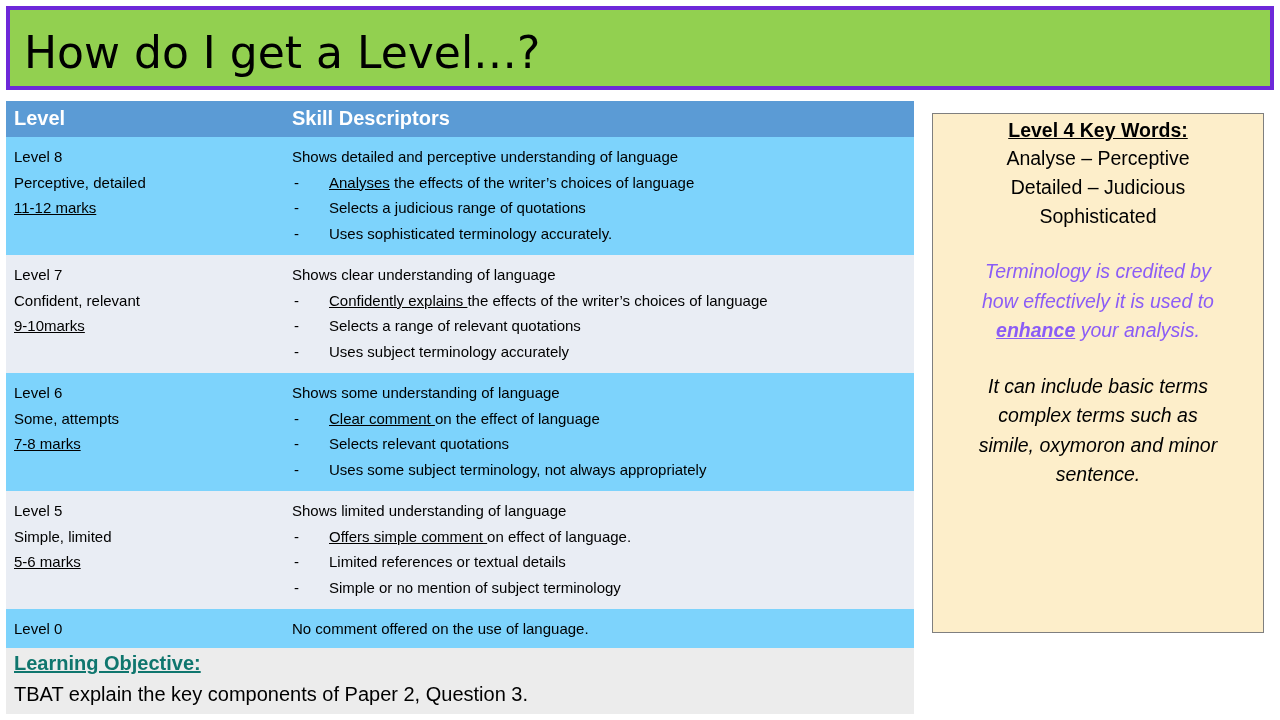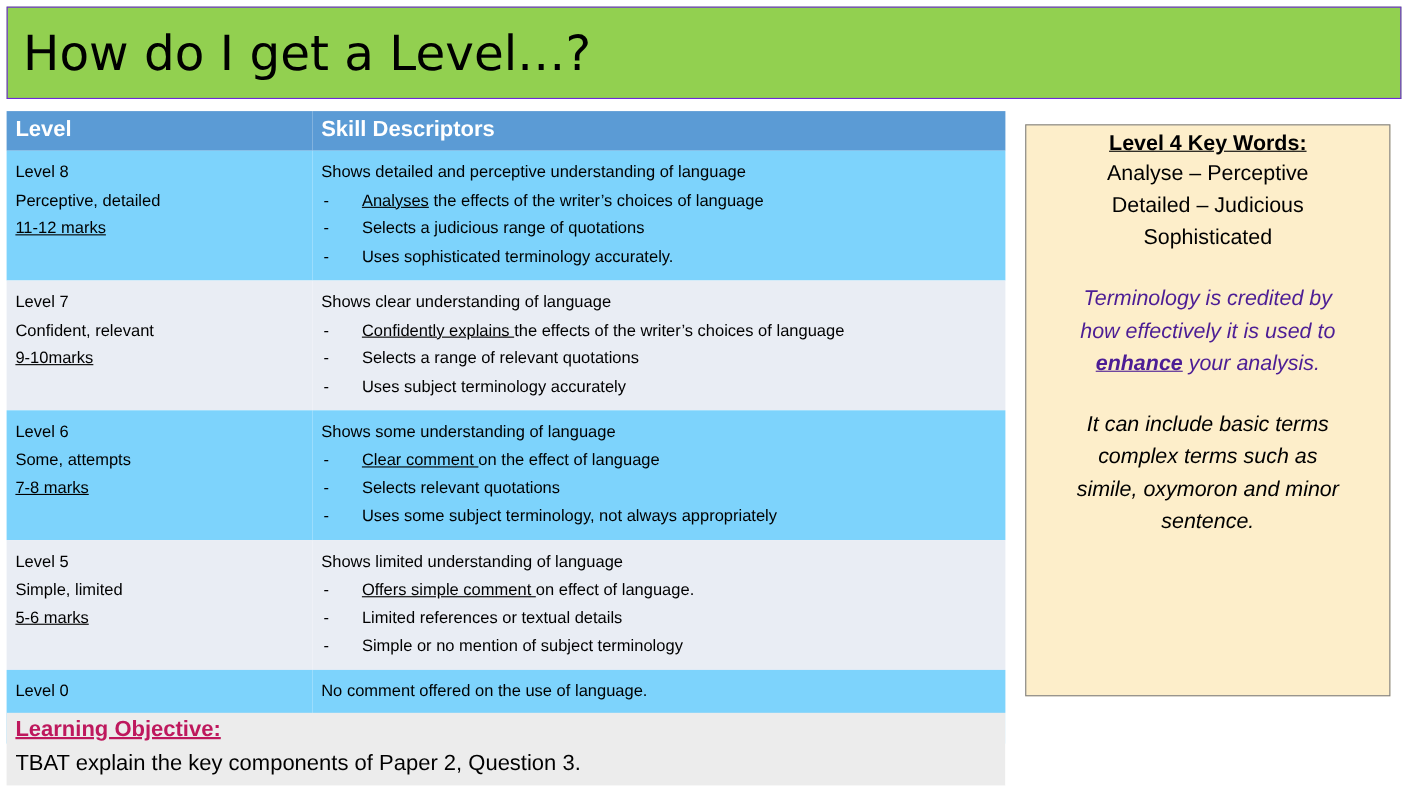--- a/index.html
+++ b/index.html
@@ -21,21 +21,21 @@
   }
 
   
   .title-banner {
     position: absolute;
     left: 6px;
     top: 6px;
     width: 1268px;
     height: 84px;
     background: #92d050;
-    border: 1px solid #6d28d9;
+    border: 4px solid #6d28d9;
     box-sizing: border-box;
   }
   .title-text {
     position: absolute;
     left: 14px;
     top: 18px;
     font-size: 44px;
     line-height: 50px;
     color: #000000;
     font-family: "DejaVu Sans", sans-serif;
@@ -121,21 +121,21 @@
     display: block;
     font-size: 19.5px;
     line-height: 29px;
     color: #000000;
   }
   .keybox .kb-gap { display: block; height: 26px; }
   .keybox .kb-red {
     display: block;
     font-size: 19.5px;
     line-height: 29.5px;
-    color: #4c1d95;
+    color: #8b5cf6;
     font-style: italic;
   }
   .keybox .kb-red .u { text-decoration: underline; font-weight: bold; }
   .keybox .kb-ital {
     display: block;
     font-size: 19.5px;
     line-height: 29.5px;
     color: #000000;
     font-style: italic;
   }
@@ -149,21 +149,21 @@
     height: 66px;
     background: #ececec;
   }
   .footer .lo-title {
     position: absolute;
     left: 8px;
     top: 4px;
     font-size: 20px;
     font-weight: bold;
     text-decoration: underline;
-    color: #be185d;
+    color: #0f766e;
     white-space: nowrap;
   }
   .footer .lo-text {
     position: absolute;
     left: 8px;
     top: 35px;
     font-size: 20px;
     color: #000000;
     white-space: nowrap;
   }

